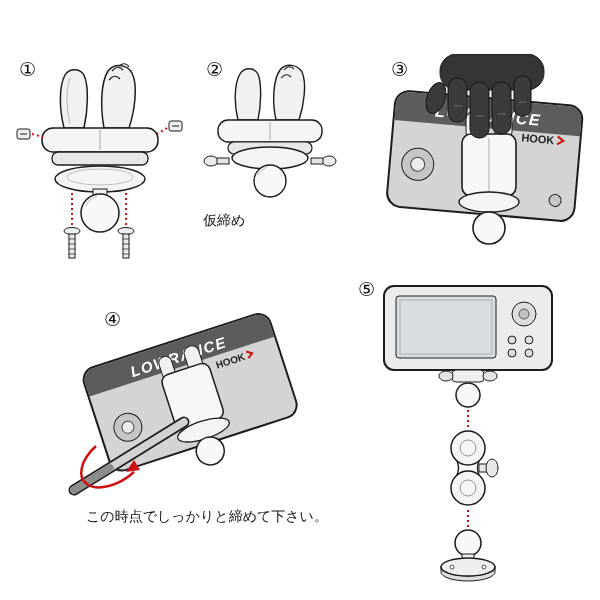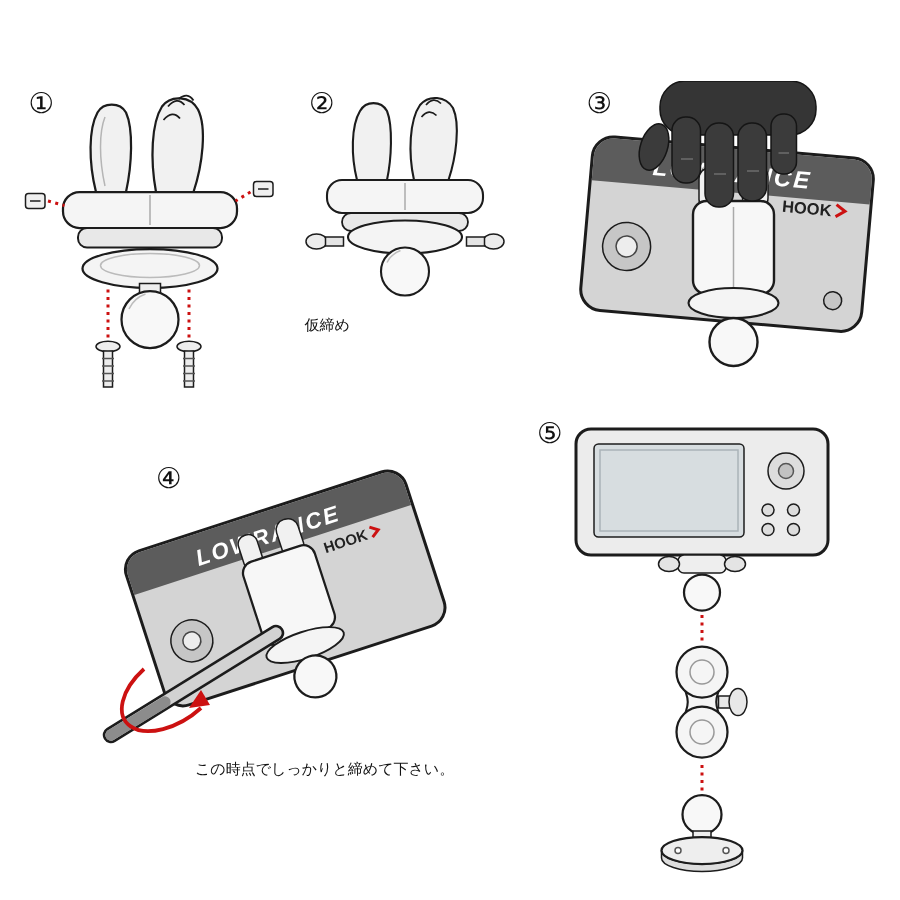--- a/index.html
+++ b/index.html
@@ -4,21 +4,21 @@
 <style>
   html,body{margin:0;padding:0;background:#fff;}
   .canvas{
     position:relative;width:600px;height:600px;background:#ffffff;overflow:hidden;
     font-family:"Liberation Sans","DejaVu Sans",sans-serif;color:#111;
   }
   .step-num{
     position:absolute;font-size:19px;line-height:1;color:#111;font-weight:400;
   }
   .caption{
-    position:absolute;font-size:10px;line-height:1.55;color:#111;white-space:nowrap;
+    position:absolute;font-size:14px;line-height:1.55;color:#111;white-space:nowrap;
   }
   svg{position:absolute;display:block;}
   text{font-family:"Liberation Sans","DejaVu Sans",sans-serif;}
 </style>
 </head>
 <body>
 
 <div class="canvas">
 
   <span class="step-num" style="left:19px;top:60px;">①</span>
@@ -155,21 +155,21 @@
       <line x1="22" y1="192" x2="132" y2="124" stroke="#1c1c1c" stroke-width="11" stroke-linecap="round"></line>
       <line x1="22" y1="192" x2="132" y2="124" stroke="#d2d2d2" stroke-width="7.5" stroke-linecap="round"></line>
       <line x1="22" y1="192" x2="58" y2="170" stroke="#8c8c8c" stroke-width="7.5" stroke-linecap="round"></line>
     </g>
     <g>
       <path d="M44,148 A26,15 -35 1 0 82,174" fill="none" stroke="#cc1111" stroke-width="2.5"></path>
       <polygon points="88,172 74,174 82,162" fill="#cc1111"></polygon>
     </g>
   </svg>
 
-  <div class="caption" style="left:86px;top:506px;margin-left:44px;">この時点でしっかりと締めて下さい。</div>
+  <div class="caption" style="left:86px;top:506px;">この時点でしっかりと締めて下さい。</div>
 
   <svg style="left:366px;top:282px;" width="206" height="304" viewBox="0 0 206 304">
     <g>
       <rect x="18" y="4" width="168" height="84" rx="10" fill="#ececec" stroke="#1c1c1c" stroke-width="2"></rect>
       <rect x="30" y="14" width="100" height="62" rx="3" fill="#d7dde0" stroke="#1c1c1c"></rect>
       <rect x="34" y="18" width="92" height="54" fill="none" stroke="#aab3b8"></rect>
       <circle cx="158" cy="32" r="12" fill="#dddddd" stroke="#1c1c1c"></circle>
       <circle cx="158" cy="32" r="5" fill="#c2c2c2" stroke="#555555"></circle>
       <circle cx="146" cy="58" r="4" fill="#dddddd" stroke="#1c1c1c"></circle>
       <circle cx="163" cy="58" r="4" fill="#dddddd" stroke="#1c1c1c"></circle>

